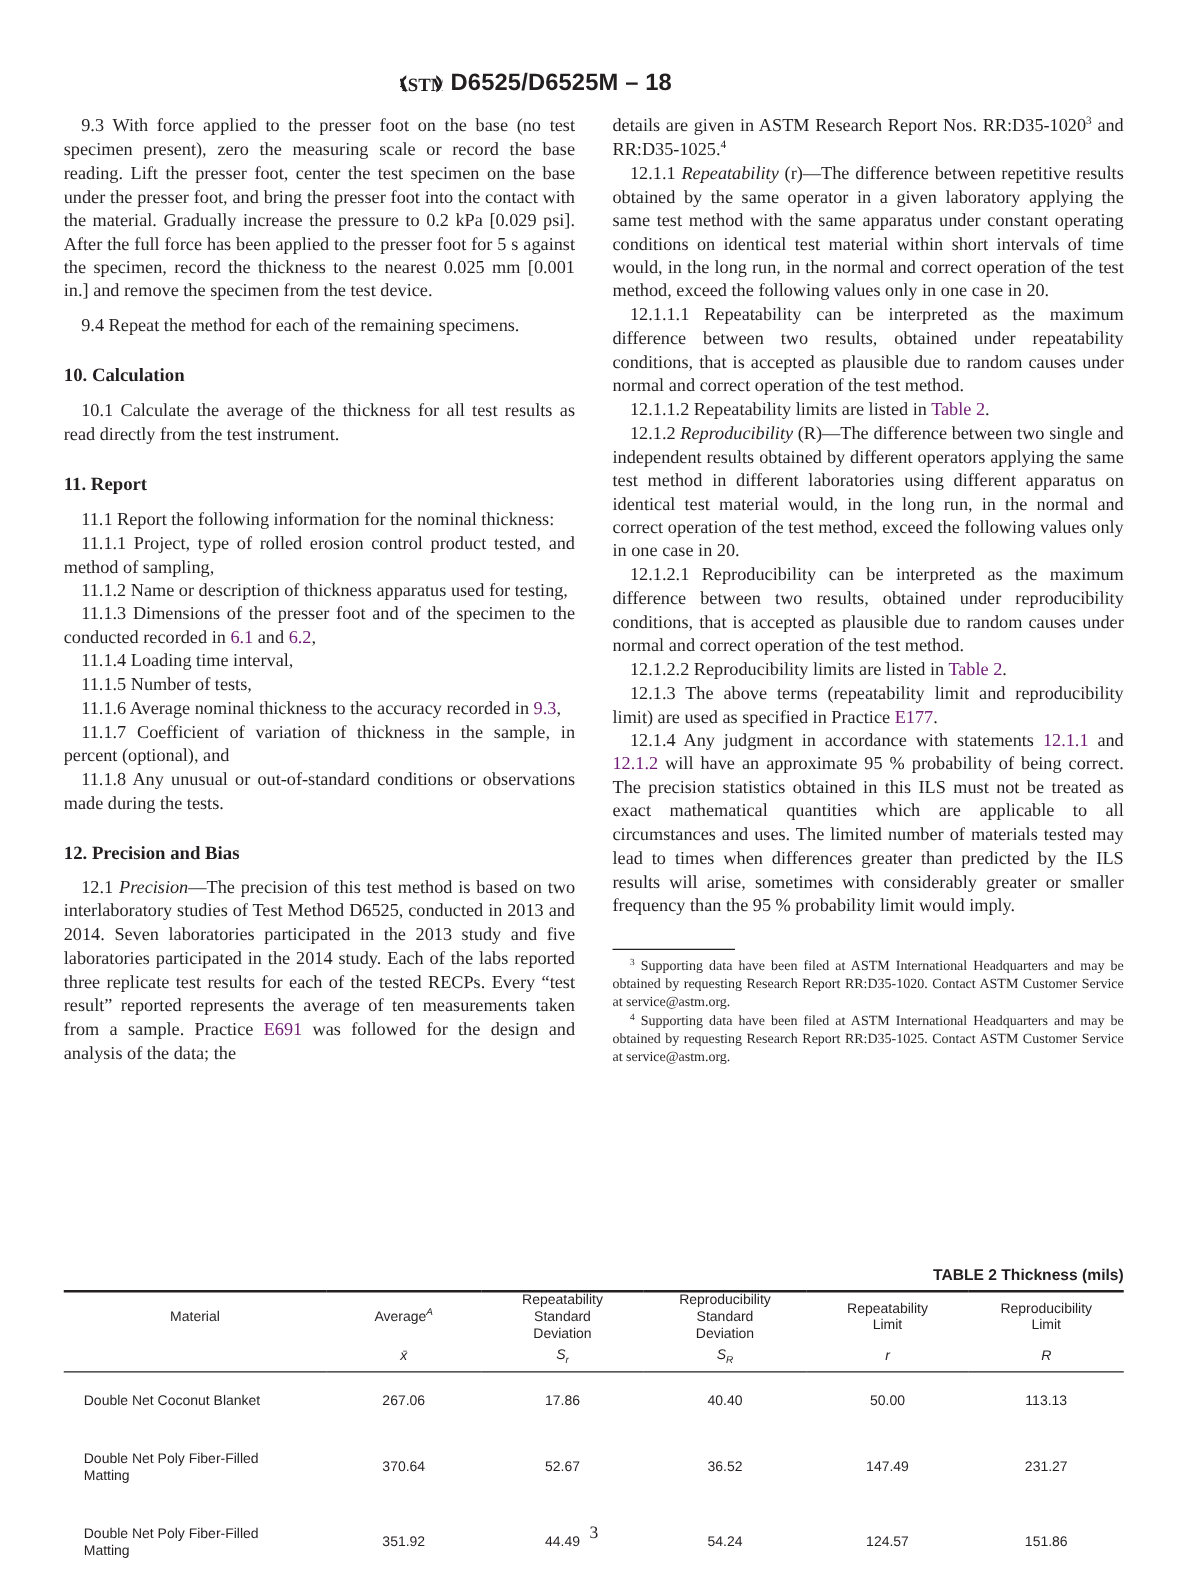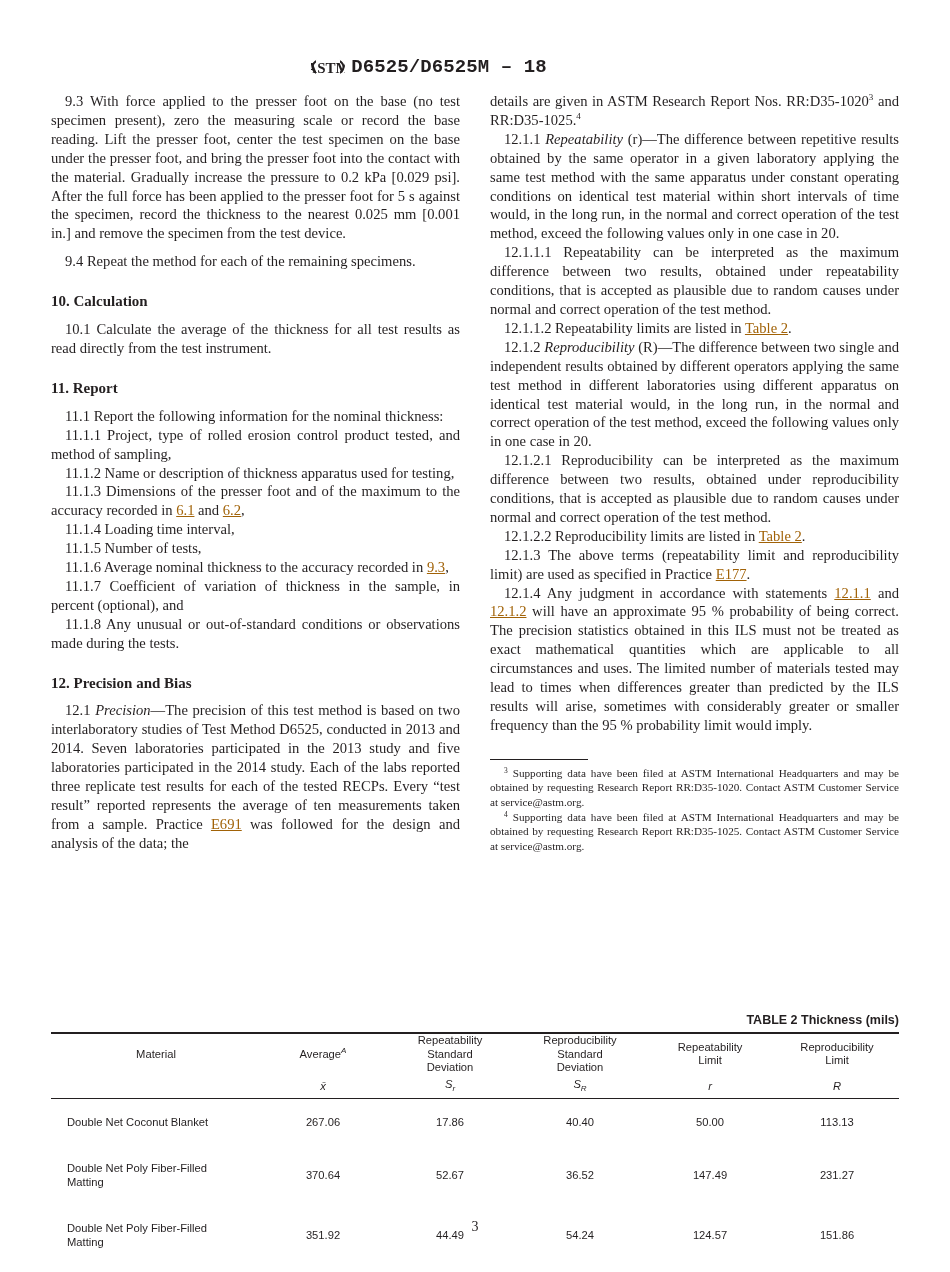--- a/index.html
+++ b/index.html
@@ -1,28 +1,28 @@
 <!DOCTYPE html>
 <html><head>
 <meta charset="utf-8">
 <style>
   html, body { margin:0; padding:0; background:#ffffff; }
   body { width:950px; height:1272px; position:relative; overflow:hidden;
          font-family:"Liberation Serif", serif; color:#231f20; }
   .header { position:absolute; top:52px; left:0; width:858px; text-align:center; }
   .header-inner { display:inline-flex; align-items:center; gap:6px; }
   .logo { width:34px; height:30px; }
-  .doc-title { font-family:Liberation Mono, monospace; font-weight:bold; font-size:19px; letter-spacing:0.1px; }
+  .doc-title { font-family:Liberation Sans, sans-serif; font-weight:bold; font-size:19px; letter-spacing:0.1px; }
   .col { position:absolute; top:92px; width:409px; font-size:14.6px; line-height:18.9px; text-align:justify; }
   .col-left { left:51px; }
   .col-right { left:490px; }
   .p { margin:0; text-indent:14px; }
   .gap { margin-top:9px; }
   .h { font-weight:bold; margin:21px 0 9px 0; font-size:15px; text-indent:0; }
-  .link { color:#a16207;text-decoration:underline; }
+  .link { color:#701a75; }
   .it { font-style:italic; }
   sup { font-size:9px; line-height:0; vertical-align:6px; }
   .fn-rule { width:98px; border-top:1px solid #231f20; margin:24px 0 6px 0; }
   .fn { font-size:11.2px; line-height:14.6px; text-indent:14px; margin:0; text-align:justify; }
   .fn sup { font-size:7.5px; vertical-align:4px; }
   .table-wrap { position:absolute; left:51px; top:1013px; width:848px; font-family:"Liberation Sans", sans-serif; }
   .table-title { text-align:right; font-weight:bold; font-size:12.5px; margin-bottom:5px; }
   table { width:100%; border-collapse:collapse; font-size:11.2px; color:#231f20; }
   thead tr.top th { border-top:2px solid #231f20; }
   th { font-weight:normal; text-align:center; vertical-align:middle; line-height:13.6px; padding:2px 0; }
@@ -50,21 +50,21 @@
 
 <div class="col col-left">
   <p class="p">9.3 With force applied to the presser foot on the base (no test specimen present), zero the measuring scale or record the base reading. Lift the presser foot, center the test specimen on the base under the presser foot, and bring the presser foot into the contact with the material. Gradually increase the pressure to 0.2 kPa [0.029 psi]. After the full force has been applied to the presser foot for 5 s against the specimen, record the thickness to the nearest 0.025 mm [0.001 in.] and remove the specimen from the test device.</p>
   <p class="p gap">9.4 Repeat the method for each of the remaining specimens.</p>
   <p class="h">10. Calculation</p>
   <p class="p">10.1 Calculate the average of the thickness for all test results as read directly from the test instrument.</p>
   <p class="h">11. Report</p>
   <p class="p">11.1 Report the following information for the nominal thickness:</p>
   <p class="p">11.1.1 Project, type of rolled erosion control product tested, and method of sampling,</p>
   <p class="p">11.1.2 Name or description of thickness apparatus used for testing,</p>
-  <p class="p"><span>11.1.3 Dimensions of the presser foot and of the maximum to the accuracy recorded in </span><span class="link">6.1</span><span> and </span><span class="link">6.2</span><span>,</span></p>
+  <p class="p"><span>11.1.3 Dimensions of the presser foot and of the specimen to the conducted recorded in </span><span class="link">6.1</span><span> and </span><span class="link">6.2</span><span>,</span></p>
   <p class="p">11.1.4 Loading time interval,</p>
   <p class="p">11.1.5 Number of tests,</p>
   <p class="p"><span>11.1.6 Average nominal thickness to the accuracy recorded in </span><span class="link">9.3</span><span>,</span></p>
   <p class="p">11.1.7 Coefficient of variation of thickness in the sample, in percent (optional), and</p>
   <p class="p">11.1.8 Any unusual or out-of-standard conditions or observations made during the tests.</p>
   <p class="h">12. Precision and Bias</p>
   <p class="p"><span>12.1 </span><span class="it">Precision</span><span>—The precision of this test method is based on two interlaboratory studies of Test Method D6525, conducted in 2013 and 2014. Seven laboratories participated in the 2013 study and five laboratories participated in the 2014 study. Each of the labs reported three replicate test results for each of the tested RECPs. Every “test result” reported represents the average of ten measurements taken from a sample. Practice </span><span class="link">E691</span><span> was followed for the design and analysis of the data; the</span></p>
 </div>
 
 <div class="col col-right">

